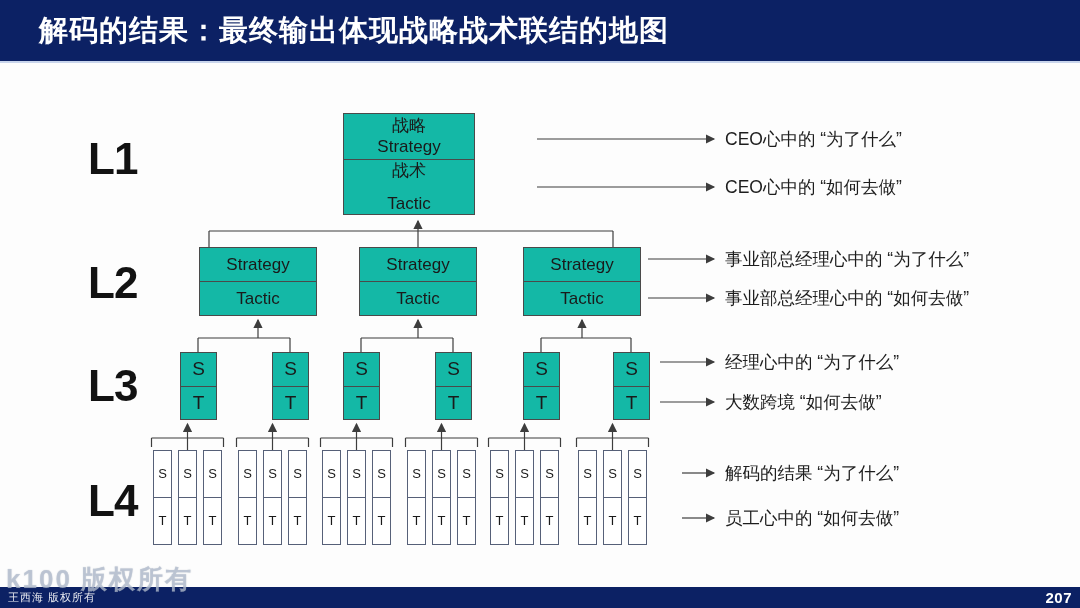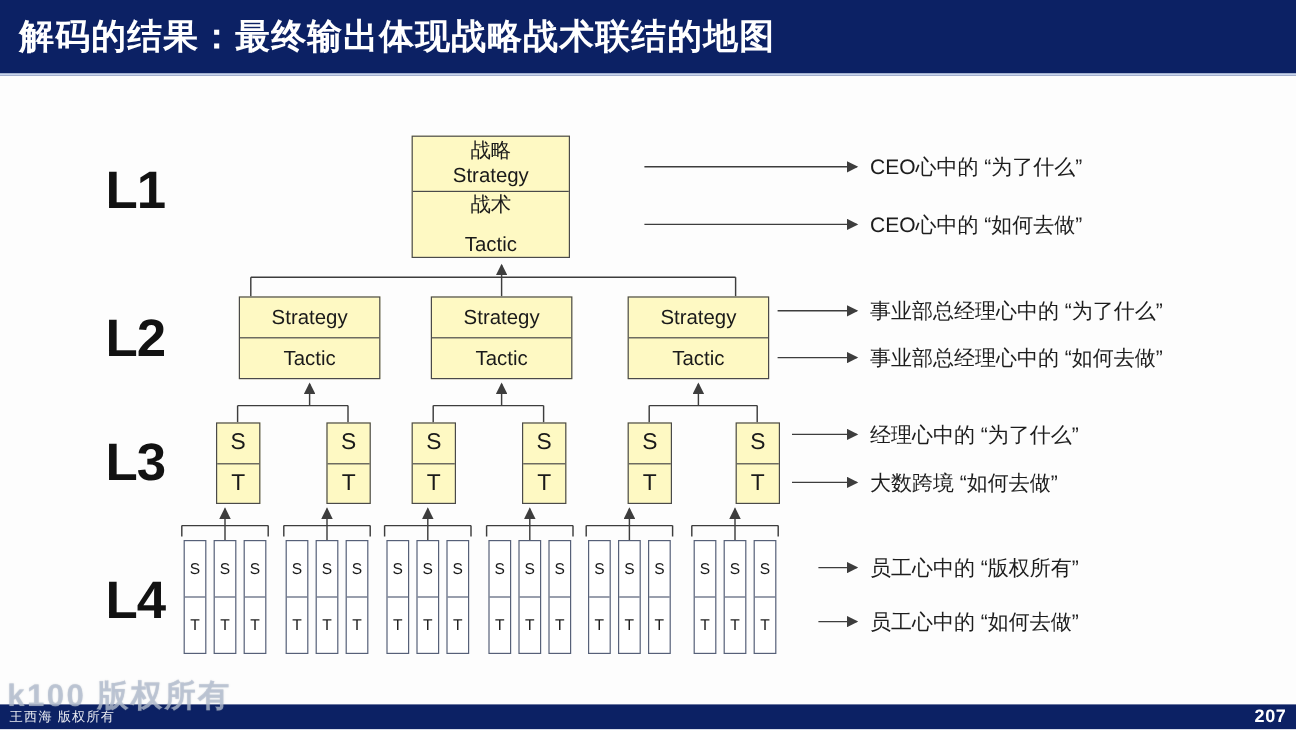--- a/index.html
+++ b/index.html
@@ -8,30 +8,30 @@
     background:#fdfdfd;font-family:"Liberation Sans",sans-serif;
   }
   
   .header{
     position:absolute;left:0;top:0;width:1080px;height:63px;
     background:#0c2164;border-bottom:2px solid #c9d5ec;
     display:flex;align-items:center;box-sizing:border-box;
   }
   .header .title{
     color:#ffffff;font-size:29px;font-weight:bold;letter-spacing:1px;
-    padding-left:16px;white-space:nowrap;
+    padding-left:39px;white-space:nowrap;
   }
   
   .lvl{
     position:absolute;left:88px;width:62px;text-align:left;
     font-size:44px;font-weight:900;color:#121212;letter-spacing:-1px;
   }
   
   .box{
-    position:absolute;background:#fef9c3;border:1px solid #4a4a4a;
+    position:absolute;background:#14b8a6;border:1px solid #4a4a4a;
     box-sizing:border-box;display:flex;flex-direction:column;justify-content:space-between;
   }
   .cell{
     flex:1;display:flex;flex-direction:column;align-items:center;justify-content:center;
     color:#1a1a1a;line-height:1.25;box-sizing:border-box;
   }
   .cell + .cell{border-top:1px solid #4a4a4a;gap:12px;}
   .l1box{left:343px;top:113px;width:132px;height:102px;}
   .l1box .cell{font-size:17px;}
   .l2box{top:247px;width:118px;height:69px;}
@@ -284,21 +284,21 @@
         <div class="cell">T</div>
       </div>
   </div>
 
   <div class="anno" style="top:127px">CEO心中的 “为了什么”</div>
   <div class="anno" style="top:175px">CEO心中的 “如何去做”</div>
   <div class="anno" style="top:247px">事业部总经理心中的 “为了什么”</div>
   <div class="anno" style="top:286px">事业部总经理心中的 “如何去做”</div>
   <div class="anno" style="top:350px">经理心中的 “为了什么”</div>
   <div class="anno" style="top:390px">大数跨境 “如何去做”</div>
-  <div class="anno" style="top:461px">员工心中的 “版权所有”</div>
+  <div class="anno" style="top:461px">解码的结果 “为了什么”</div>
   <div class="anno" style="top:506px">员工心中的 “如何去做”</div>
 
   <div class="footer"></div>
   <div class="copyright">王西海 版权所有</div>
   <div class="watermark">k100 版权所有</div>
   <div class="pagenum">207</div>
 
 </div>
 
 </body></html>

